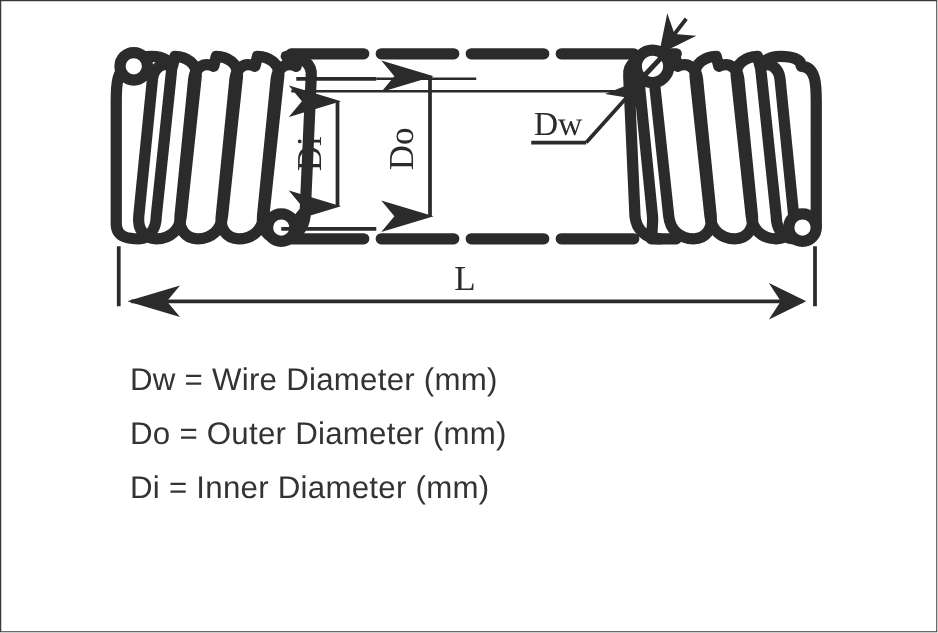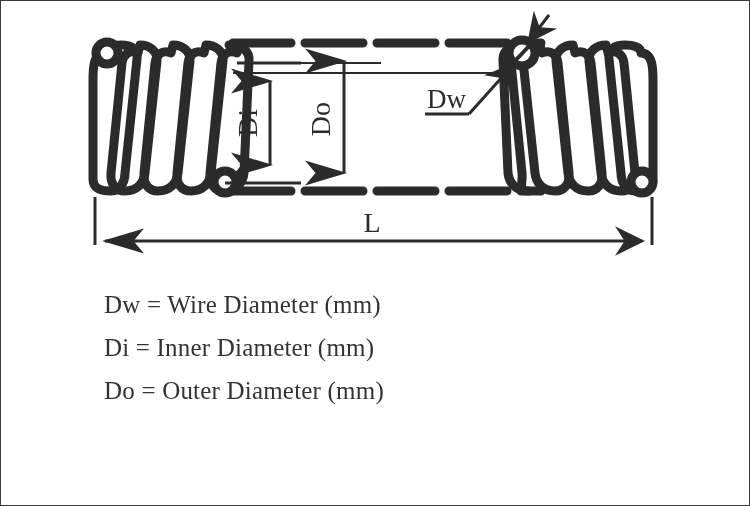--- a/index.html
+++ b/index.html
@@ -24,21 +24,21 @@
     width: 750px;
     height: 270px;
   }
   .legend {
     position: absolute;
     left: 103px;
     top: 282px;
     width: 520px;
   }
   .legend-line {
-    font-family: Liberation Serif, serif;
+    font-family: Liberation Sans, sans-serif;
     font-size: 25px;
     line-height: 43px;
     color: #333333;
     white-space: nowrap;
     letter-spacing: 0.2px;
   }
   .dim-label {
     font-family: "Liberation Serif", serif;
     fill: #2b2b2b;
   }
@@ -120,17 +120,17 @@
     <g>
       <line x1="94" y1="196" x2="94" y2="244" stroke="#2b2b2b" stroke-width="3"></line>
       <line x1="651" y1="196" x2="651" y2="244" stroke="#2b2b2b" stroke-width="3"></line>
       <line x1="104" y1="240" x2="641" y2="240" stroke="#2b2b2b" stroke-width="3" marker-start="url(#arrL)" marker-end="url(#arrSmall)"></line>
       <text class="dim-label" x="371" y="231" font-size="28" text-anchor="middle">L</text>
     </g>
   </svg>
 
   <div class="legend">
     <div class="legend-line">Dw = Wire Diameter (mm)</div>
+    <div class="legend-line">Do = Outer Diameter (mm)</div>
     <div class="legend-line">Di = Inner Diameter (mm)</div>
-    <div class="legend-line">Do = Outer Diameter (mm)</div>
   </div>
 
 </div>
 
 </body></html>

